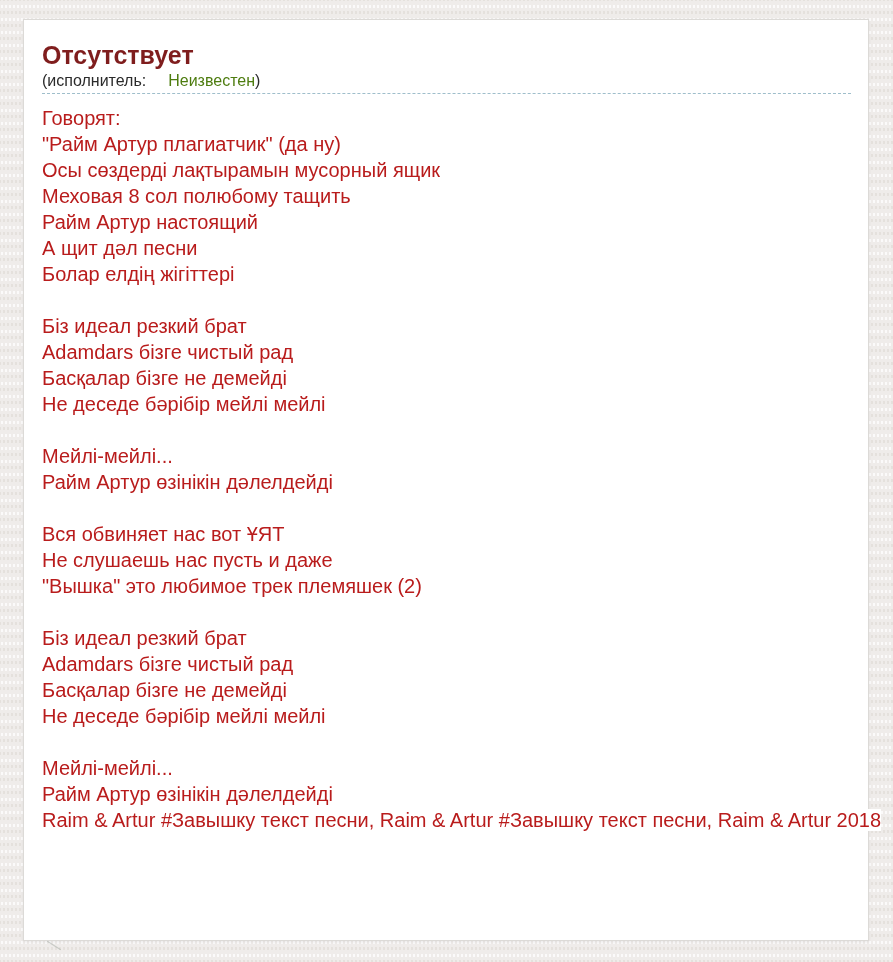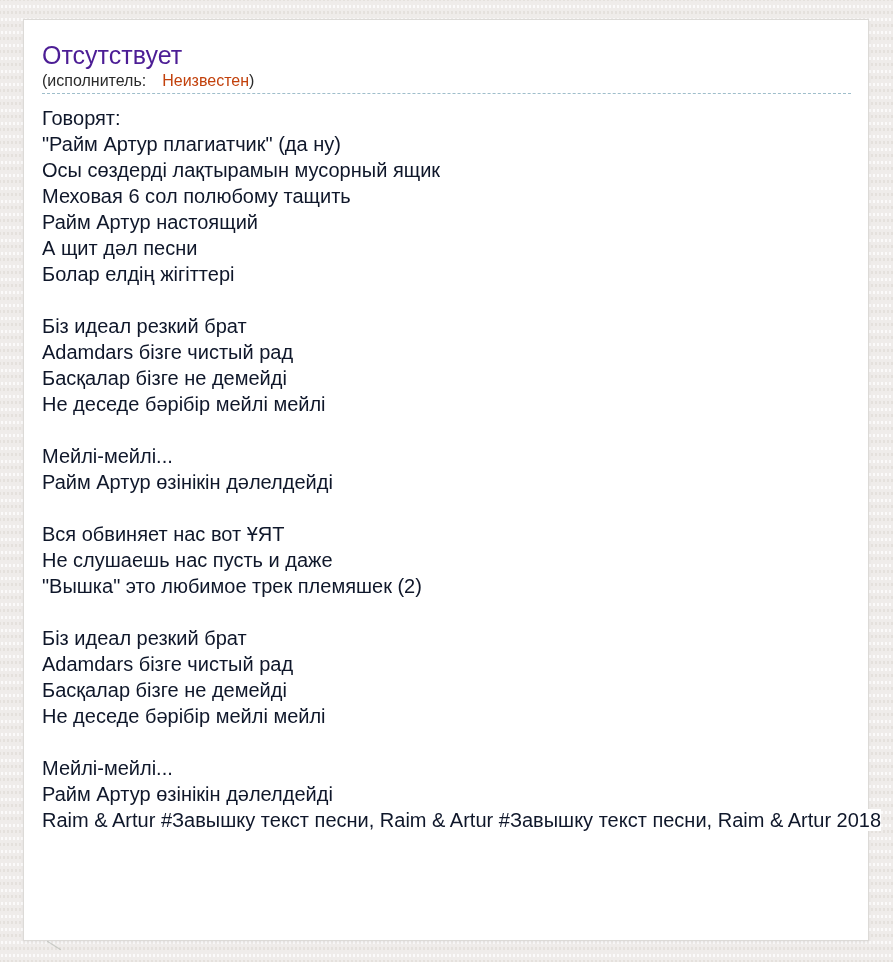--- a/index.html
+++ b/index.html
@@ -37,41 +37,41 @@
     left: 22px;
     bottom: -6px;
     width: 16px;
     height: 1px;
     background: rgba(150,160,150,0.45);
     transform: rotate(32deg);
   }
   .song-title {
     margin: 0;
     font-size: 25px;
-    font-weight: 400;
+    font-weight: 700;
     line-height: 25px;
-    color: #4c1d95;
+    color: #7f1d1d;
   }
   .artist-line {
     margin-top: 3px;
     padding-bottom: 2px;
     font-size: 16px;
     line-height: 20px;
     color: #2a2a2a;
     border-bottom: 1px dashed #9fbecb;
   }
   .artist-link {
-    color: #c2410c;
+    color: #4d7c0f;
     text-decoration: none;
-    margin-left: 16px;
+    margin-left: 22px;
   }
   .lyrics {
     margin-top: 11px;
     font-size: 20px;
-    color: #0f172a;
+    color: #b91c1c;
   }
   .lyric-line {
     height: 26px;
     line-height: 26px;
     white-space: pre;
     overflow: visible;
   }
   
   .line-inner {
     background: #ffffff;
@@ -82,21 +82,21 @@
 
 <div class="card">
   <h1 class="song-title">Отсутствует</h1>
   <div class="artist-line">
     <span>(исполнитель:</span><a href="#" class="artist-link">Неизвестен</a><span>)</span>
   </div>
   <div class="lyrics" id="lyrics">
       <div class="lyric-line"><span class="line-inner">Говорят:</span></div>
       <div class="lyric-line"><span class="line-inner">"Райм Артур плагиатчик" (да ну)</span></div>
       <div class="lyric-line"><span class="line-inner">Осы сөздерді лақтырамын мусорный ящик</span></div>
-      <div class="lyric-line"><span class="line-inner">Меховая 6 сол полюбому тащить</span></div>
+      <div class="lyric-line"><span class="line-inner">Меховая 8 сол полюбому тащить</span></div>
       <div class="lyric-line"><span class="line-inner">Райм Артур настоящий</span></div>
       <div class="lyric-line"><span class="line-inner">А щит дәл песни</span></div>
       <div class="lyric-line"><span class="line-inner">Болар елдің жігіттері</span></div>
       <div class="lyric-line"><span class="line-inner"></span></div>
       <div class="lyric-line"><span class="line-inner">Біз идеал резкий брат</span></div>
       <div class="lyric-line"><span class="line-inner">Adamdars бізге чистый рад</span></div>
       <div class="lyric-line"><span class="line-inner">Басқалар бізге не демейді</span></div>
       <div class="lyric-line"><span class="line-inner">Не деседе бәрібір мейлі мейлі</span></div>
       <div class="lyric-line"><span class="line-inner"></span></div>
       <div class="lyric-line"><span class="line-inner">Мейлі-мейлі...</span></div>

